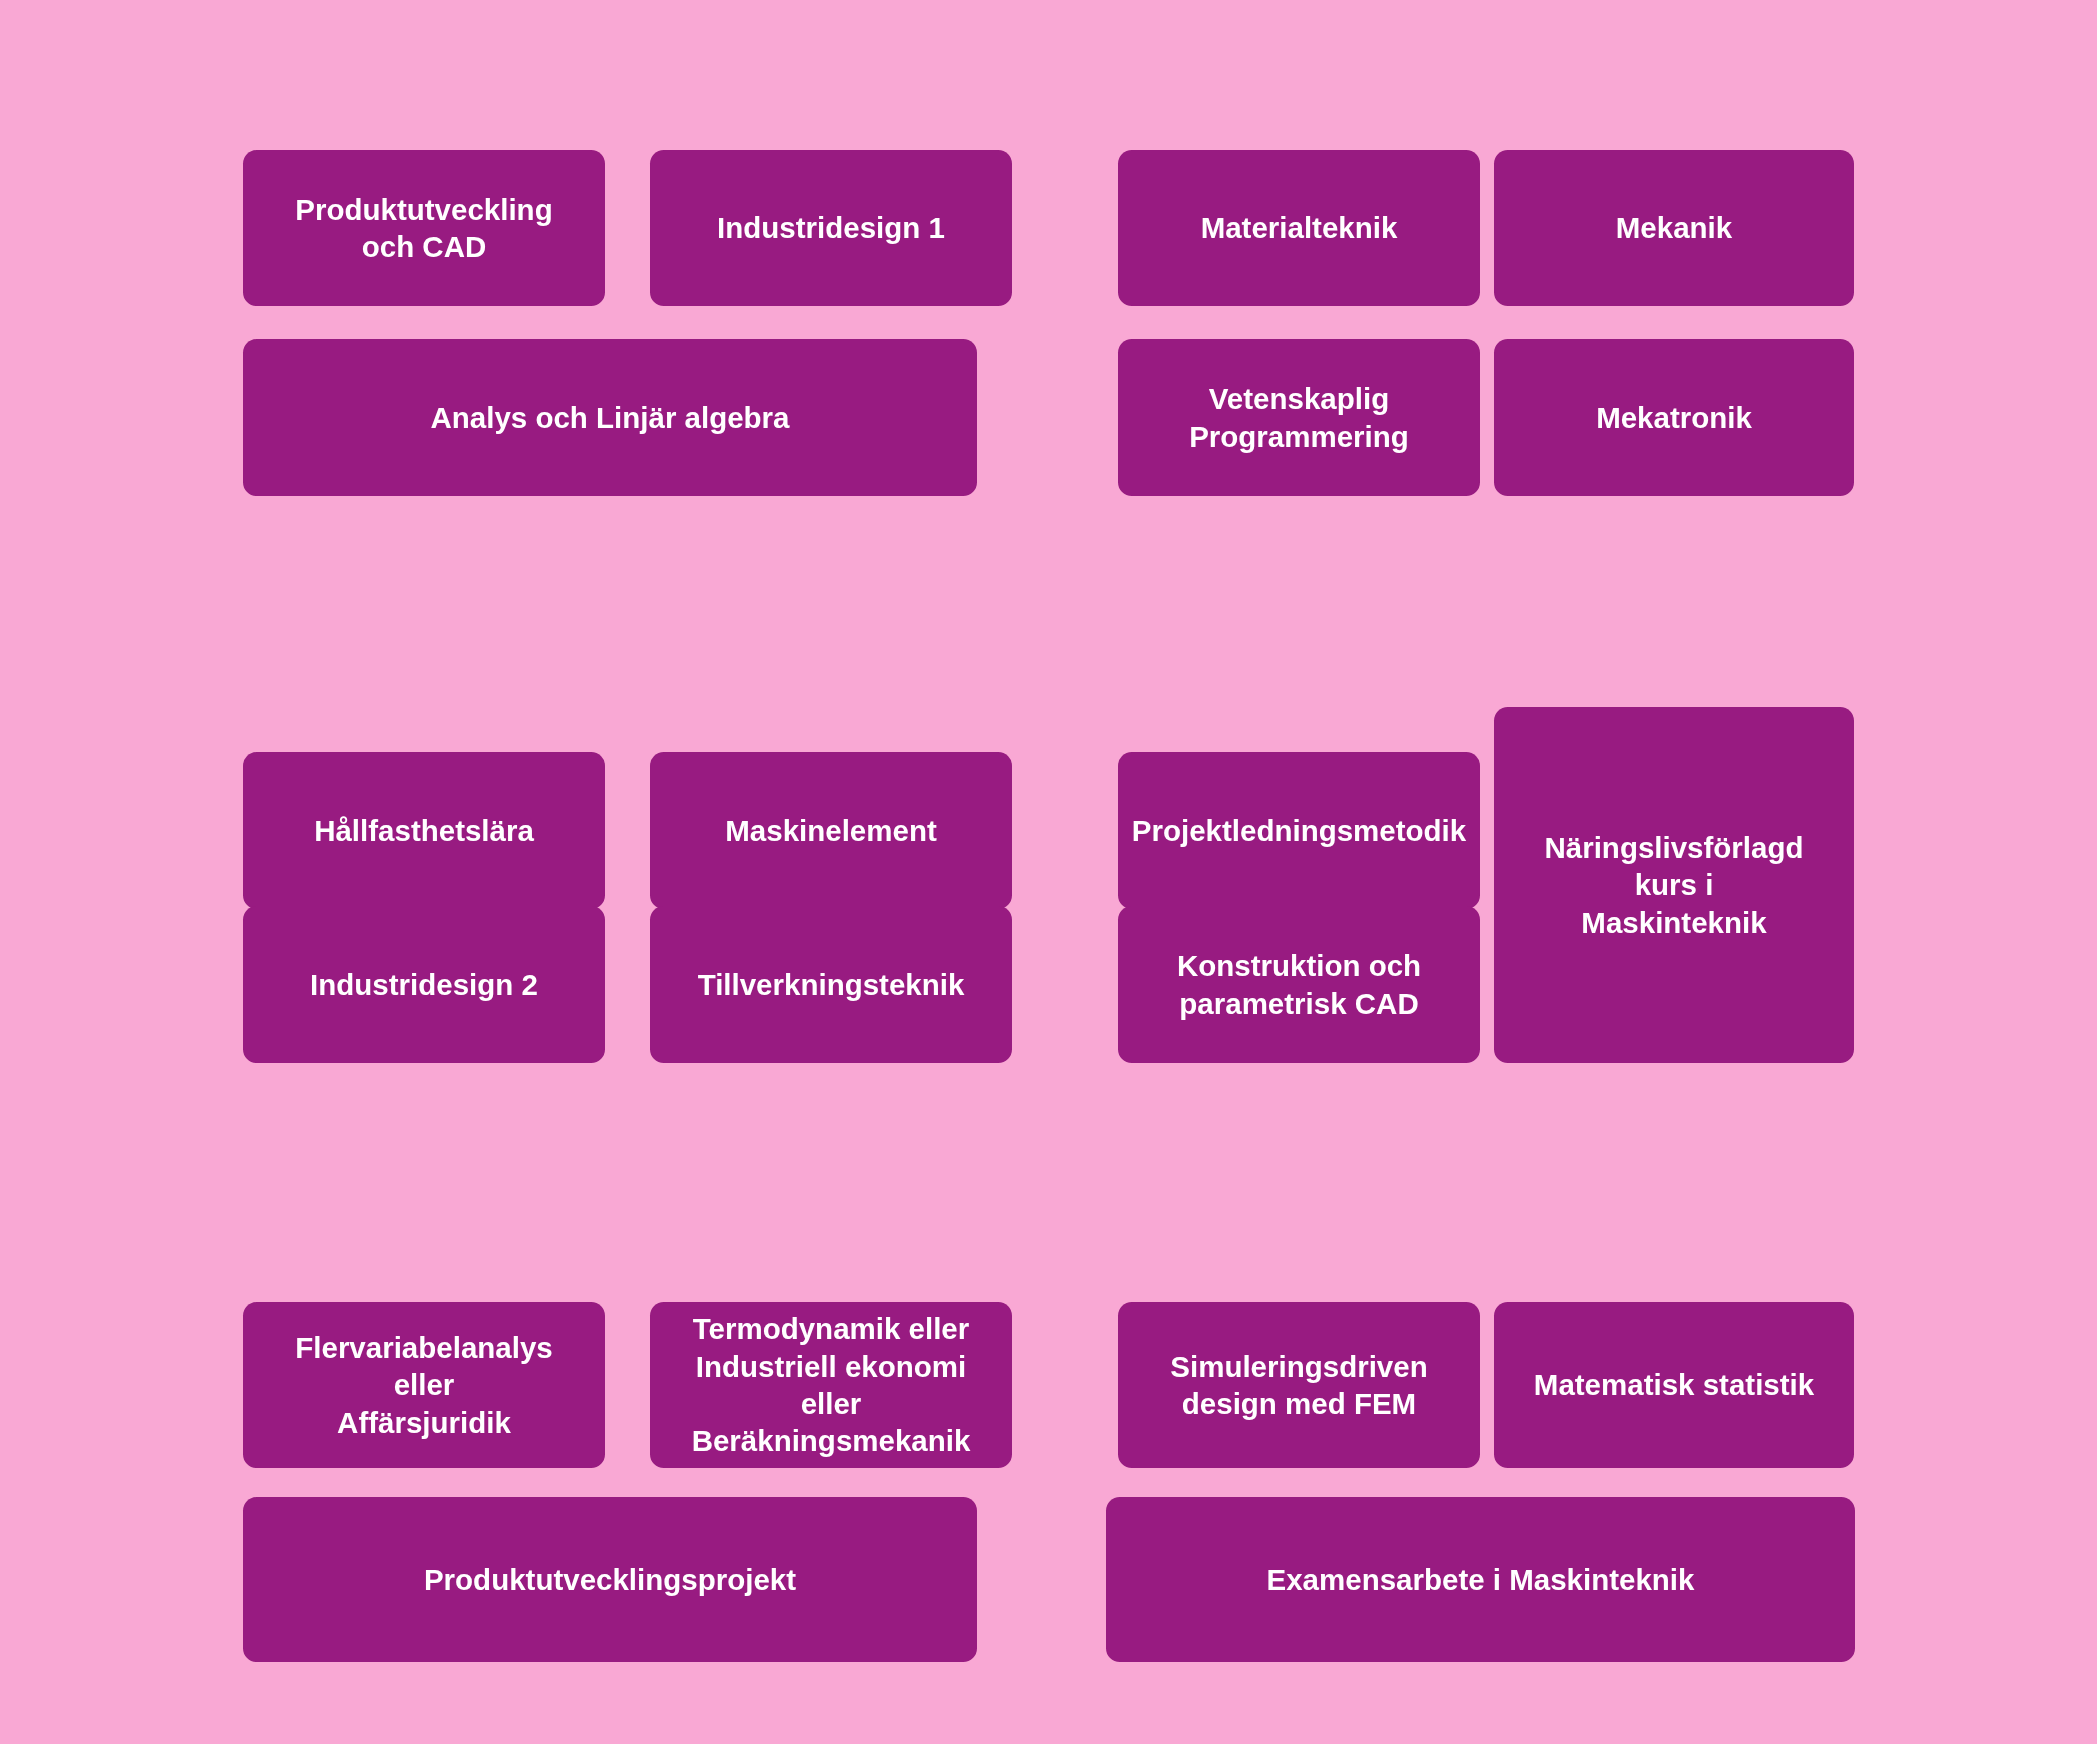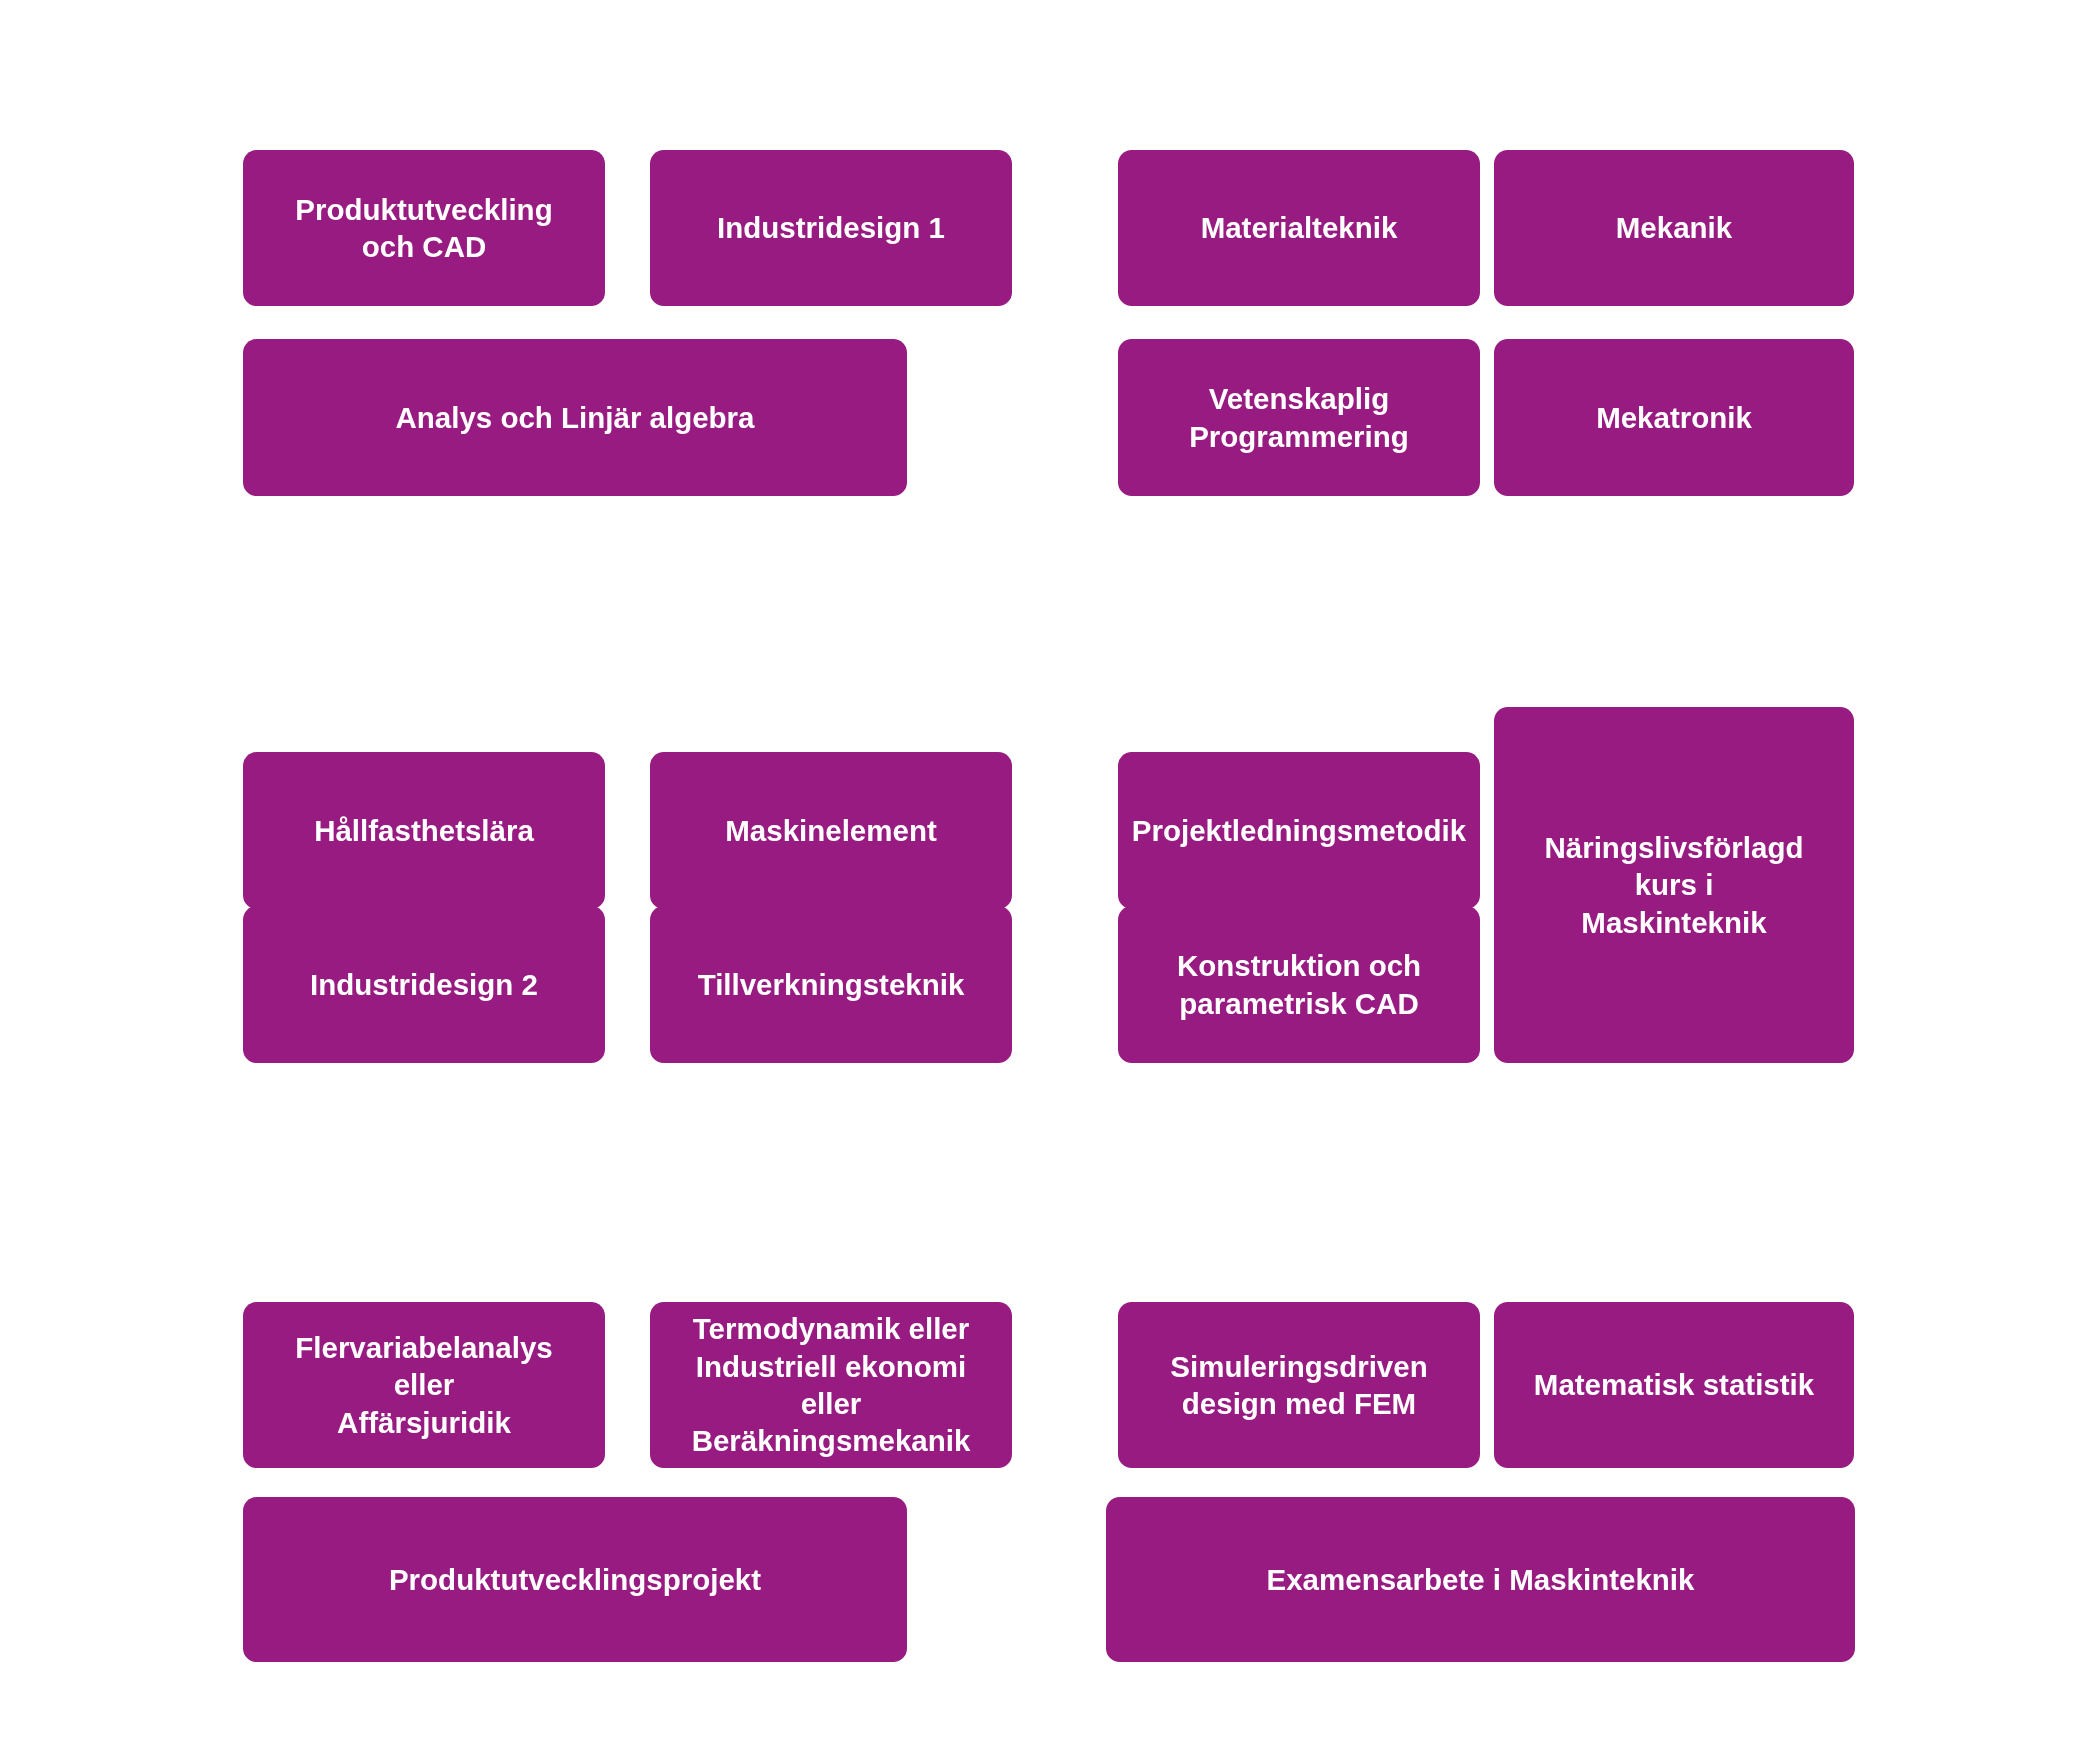--- a/index.html
+++ b/index.html
@@ -10,21 +10,21 @@
   body {
     width: 2097px;
     height: 1745px;
     font-family: "Liberation Sans", sans-serif;
     overflow: hidden;
   }
   #canvas {
     position: relative;
     width: 2097px;
     height: 1745px;
-    background: #ffffff;
+    background: #f9a8d4;
   }
   .course-box {
     position: absolute;
     background: #981B81;
     border-radius: 13.8px;
     display: flex;
     align-items: center;
     justify-content: center;
     text-align: center;
     box-sizing: border-box;
@@ -48,21 +48,21 @@
 
   .row-1a { top: 150px;  height: 156px; }
   .row-1b { top: 339px;  height: 157px; }
   .row-2a { top: 752px; height: 157px; }
   .row-2b { top: 906px; height: 157px; }
   .row-2full { top: 707px; height: 356px; }
   .row-3a { top: 1302px; height: 166px; }
   .row-3b { top: 1497px; height: 165px; }
 
   
-  .wide-L { left: 243px;  width: 664px; }
+  .wide-L { left: 243px;  width: 734px; }
   .wide-R { left: 1106px; width: 749px; }
 </style>
 </head>
 <body>
 
 <div id="canvas">
 
   <div class="course-box col-L1 row-1a">
     <span class="course-label">Produktutveckling
 och CAD</span>

